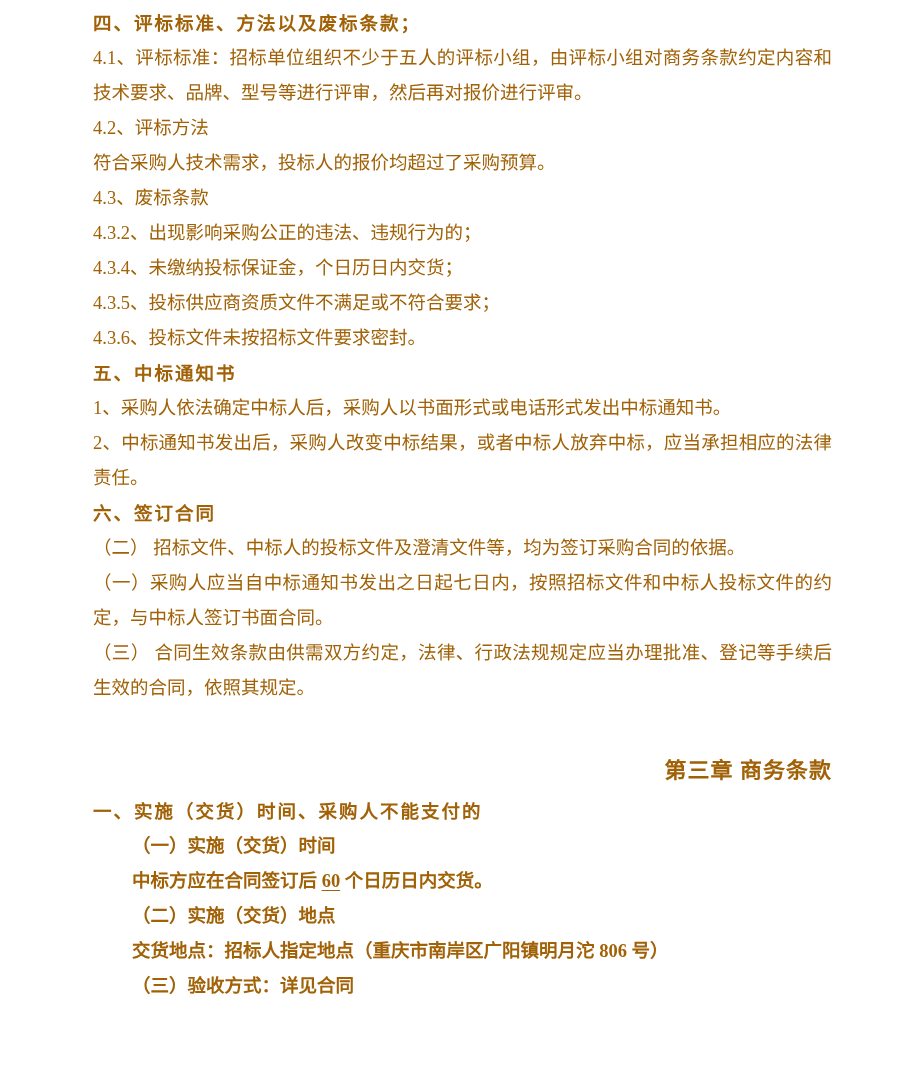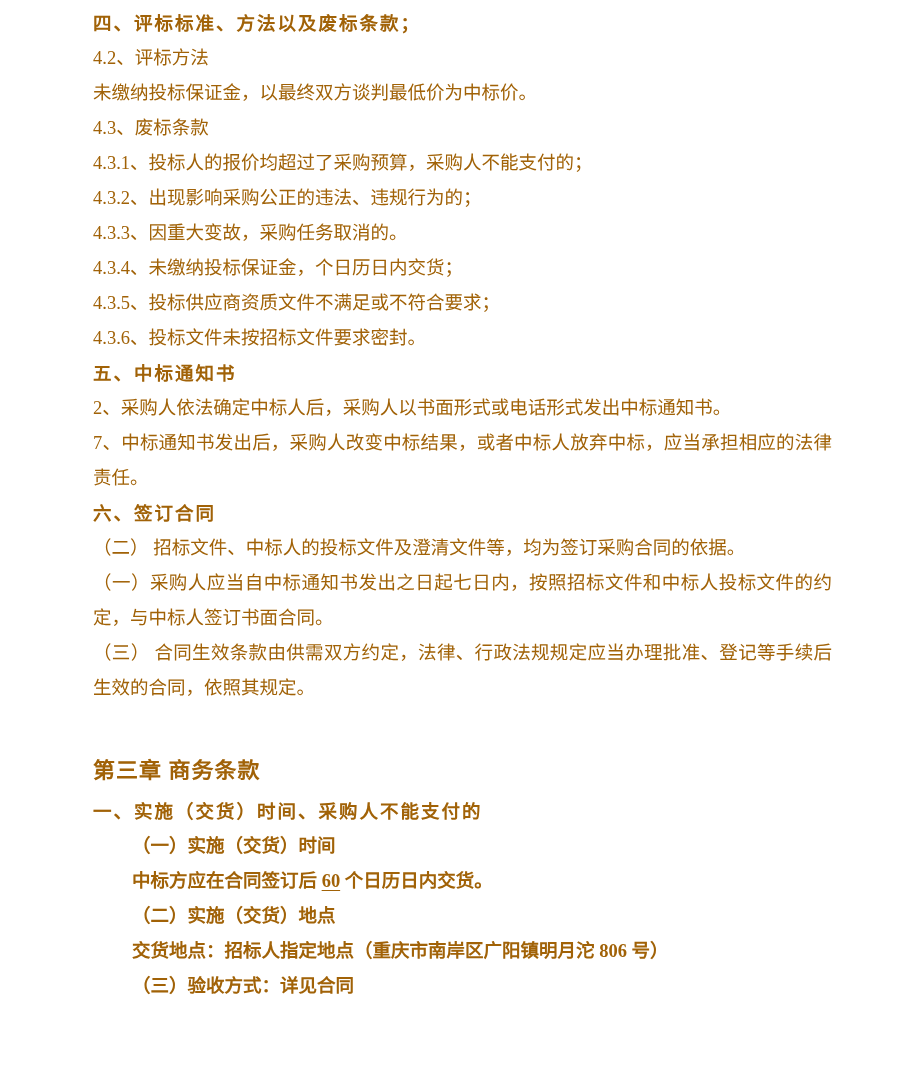--- a/index.html
+++ b/index.html
@@ -32,47 +32,46 @@
     letter-spacing: 2px;
     text-align: left;
   }
   
   .chapter {
     font-family: "Liberation Serif", "DejaVu Serif", serif;
     font-weight: bold;
     font-size: 22px;
     line-height: 46px;
     margin-top: 42px;
-    text-align: left;
+    text-align: right;
     letter-spacing: 1px;
   }
   
   .ind { padding-left: 39px; font-weight: bold; }
   .u { text-decoration: underline; text-underline-offset: 3px; }
 </style>
 </head>
 <body>
 
 <div class="page">
   <div class="content">
 
     <p class="hd">四、评标标准、方法以及废标条款；</p>
+    <p>4.1、评标标准：招标单位组织不少于五人的评标小组，由评标小组对商务条款约定内容和技术要求、品牌、型号等进行评审，然后再对报价进行评审。</p>
     <p>4.2、评标方法</p>
-    <p>未缴纳投标保证金，以最终双方谈判最低价为中标价。</p>
+    <p>符合采购人技术需求，投标人的报价均超过了采购预算。</p>
     <p>4.3、废标条款</p>
-    <p>4.3.1、投标人的报价均超过了采购预算，采购人不能支付的；</p>
     <p>4.3.2、出现影响采购公正的违法、违规行为的；</p>
-    <p>4.3.3、因重大变故，采购任务取消的。</p>
     <p>4.3.4、未缴纳投标保证金，个日历日内交货；</p>
     <p>4.3.5、投标供应商资质文件不满足或不符合要求；</p>
     <p>4.3.6、投标文件未按招标文件要求密封。</p>
 
     <p class="hd">五、中标通知书</p>
-    <p>2、采购人依法确定中标人后，采购人以书面形式或电话形式发出中标通知书。</p>
-    <p>7、中标通知书发出后，采购人改变中标结果，或者中标人放弃中标，应当承担相应的法律责任。</p>
+    <p>1、采购人依法确定中标人后，采购人以书面形式或电话形式发出中标通知书。</p>
+    <p>2、中标通知书发出后，采购人改变中标结果，或者中标人放弃中标，应当承担相应的法律责任。</p>
 
     <p class="hd">六、签订合同</p>
     <p>（二） 招标文件、中标人的投标文件及澄清文件等，均为签订采购合同的依据。</p>
     <p>（一）采购人应当自中标通知书发出之日起七日内，按照招标文件和中标人投标文件的约定，与中标人签订书面合同。</p>
     <p>（三） 合同生效条款由供需双方约定，法律、行政法规规定应当办理批准、登记等手续后生效的合同，依照其规定。</p>
 
     <p class="chapter">第三章 商务条款</p>
 
     <p class="hd">一、实施（交货）时间、采购人不能支付的</p>
     <p class="ind">（一）实施（交货）时间</p>

